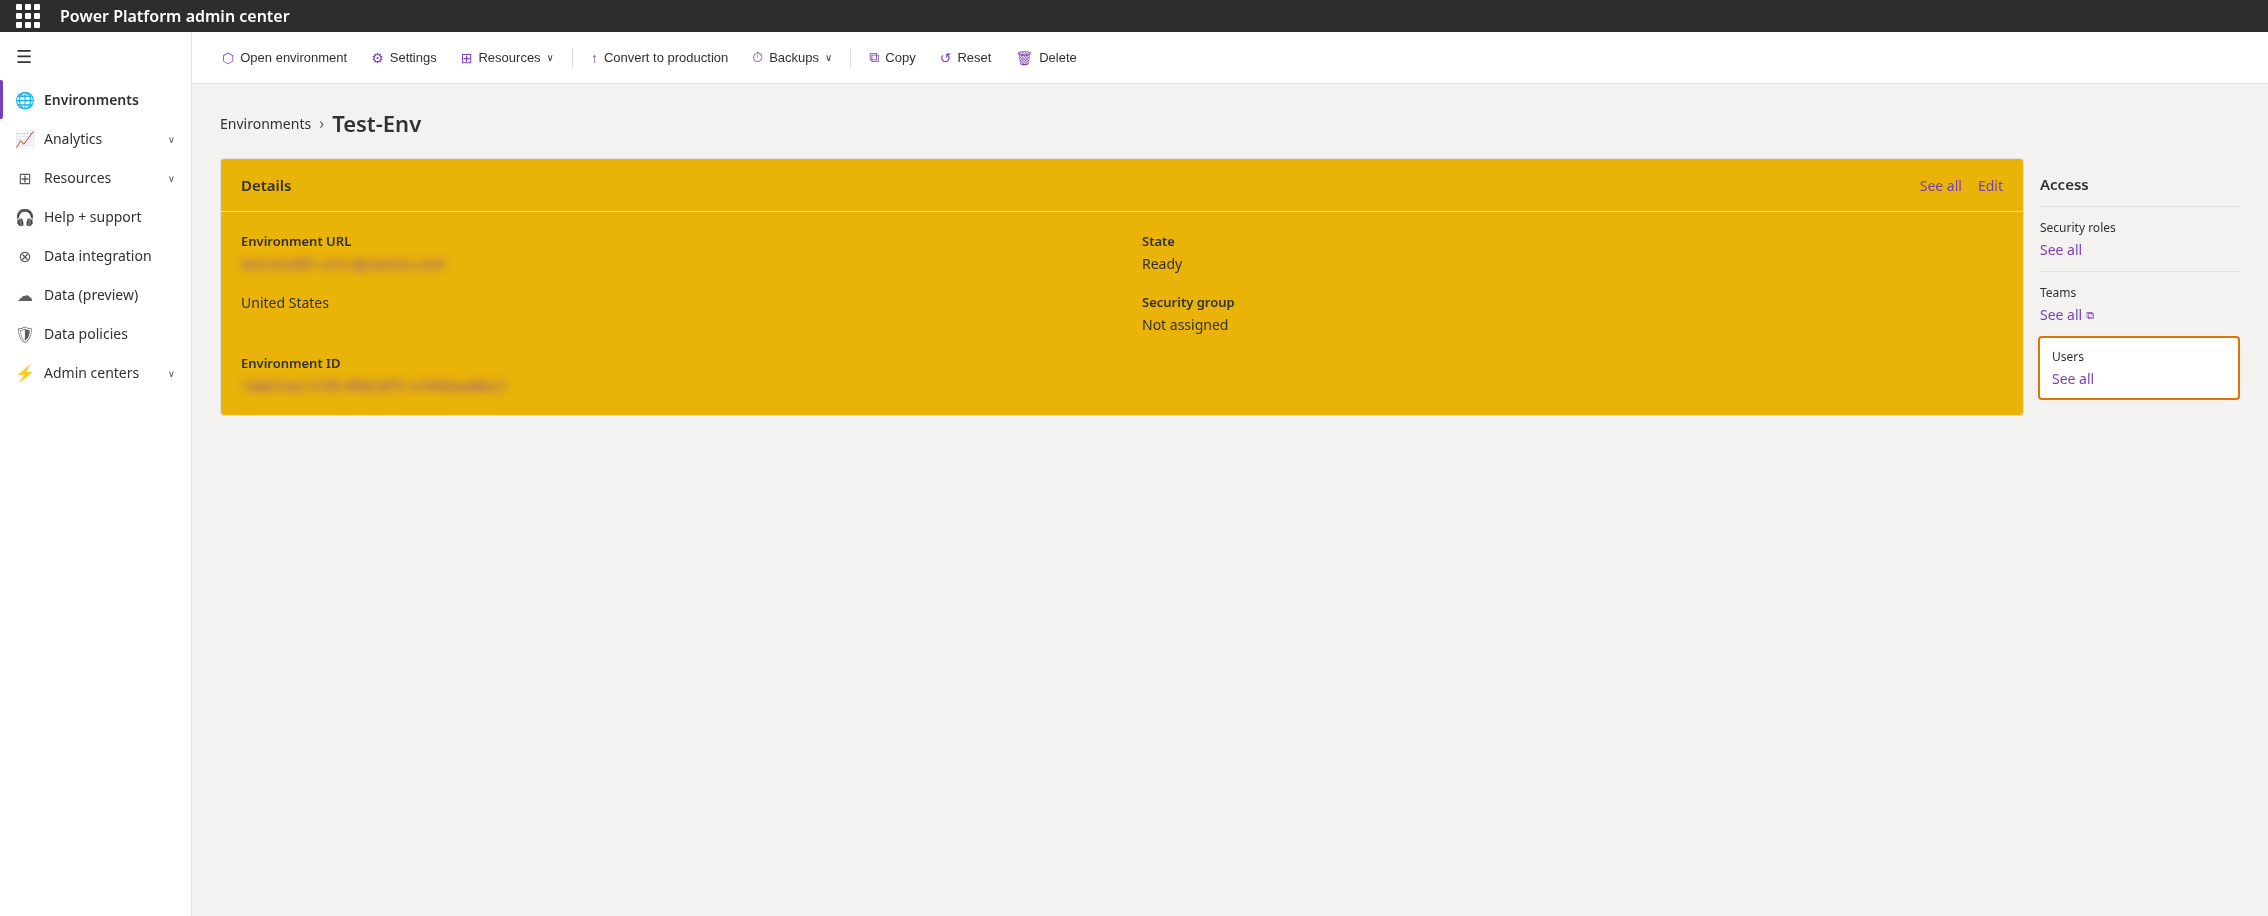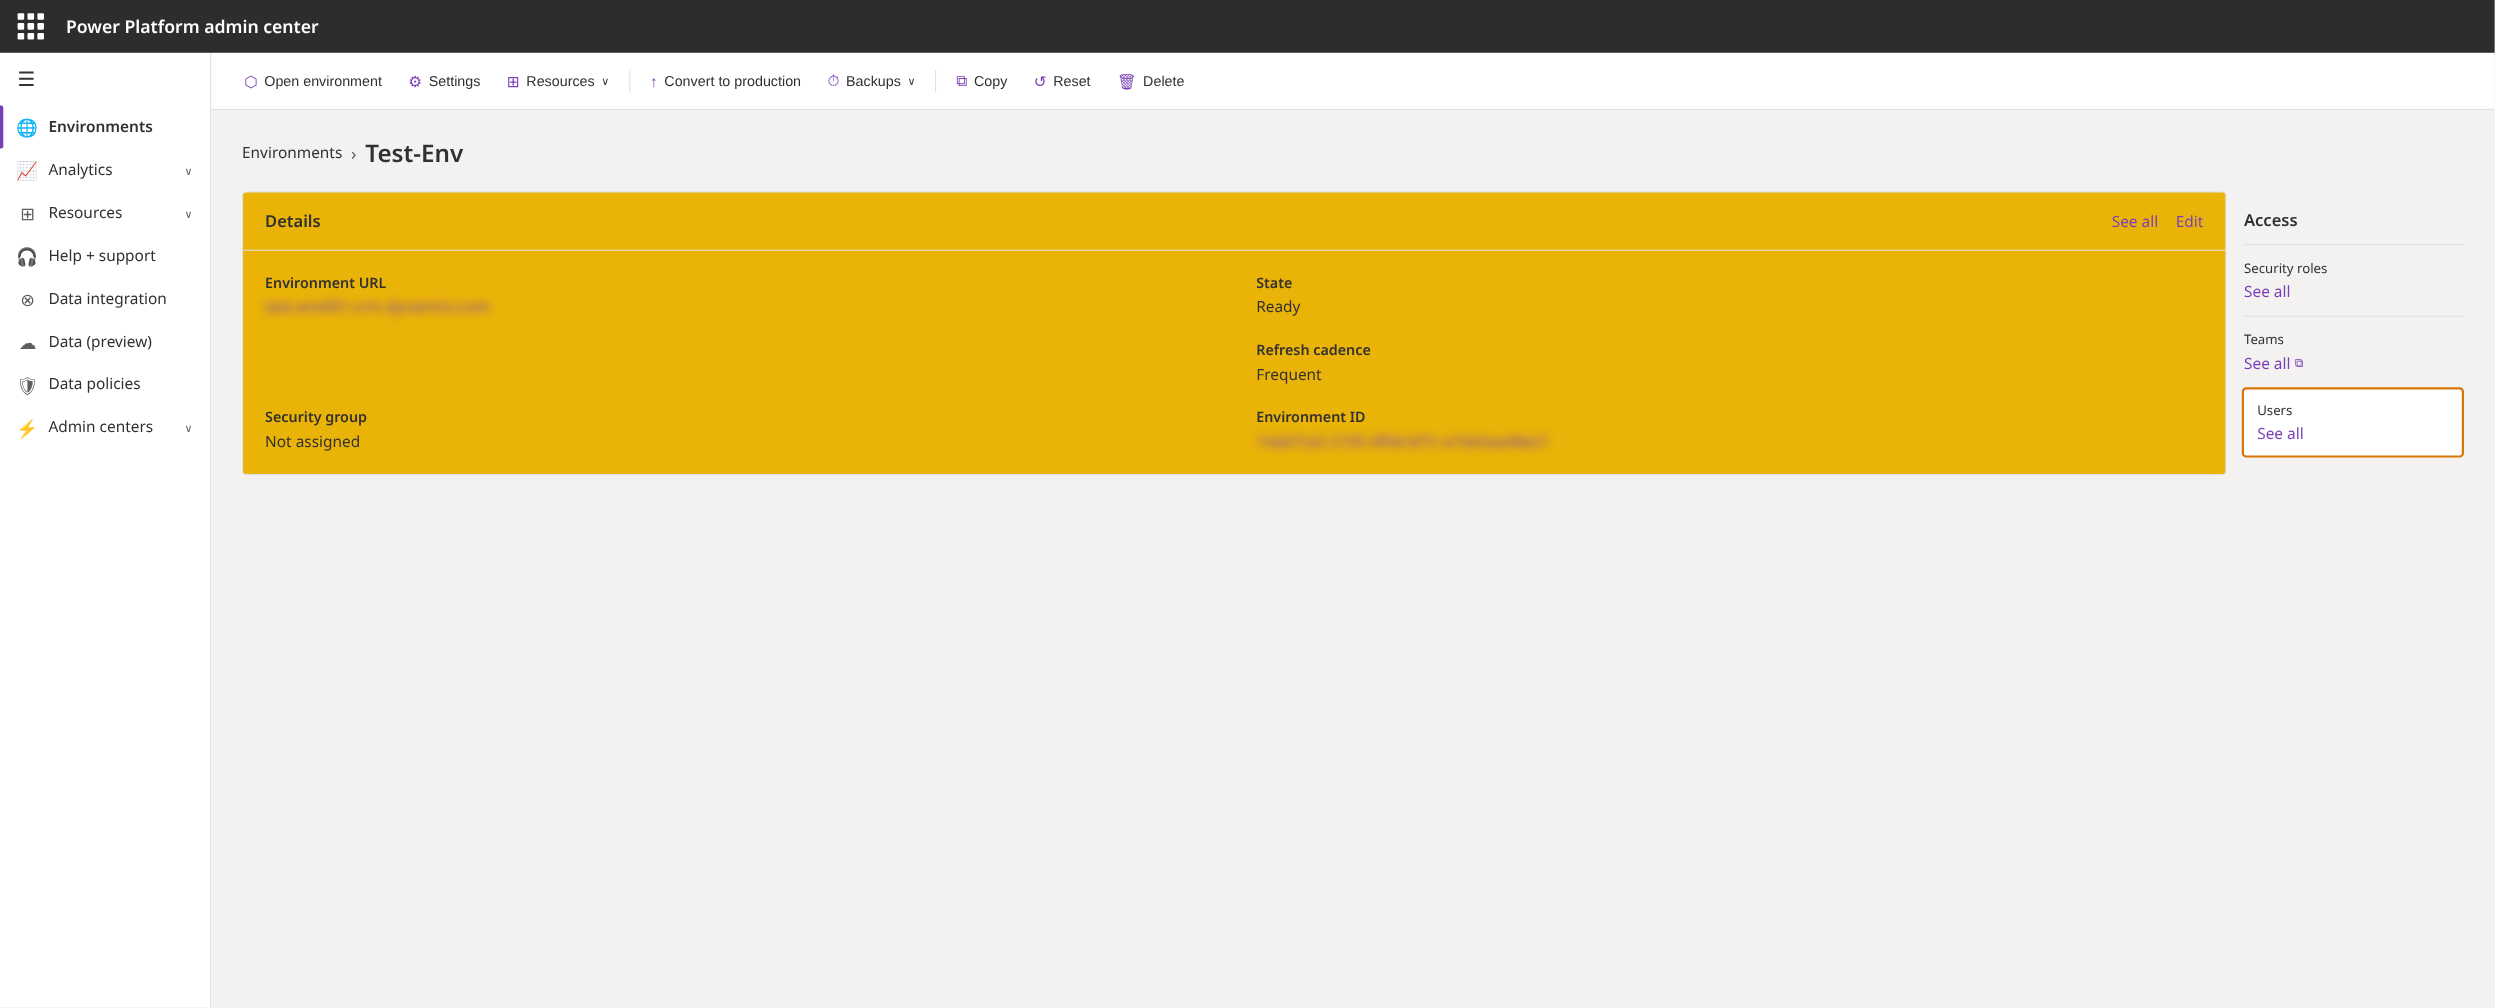--- a/index.html
+++ b/index.html
@@ -5,21 +5,21 @@
     * { box-sizing: border-box; margin: 0; padding: 0; }
     body { font-family: 'Segoe UI', system-ui, sans-serif; font-size: 14px; background: #f3f2f1; display: flex; flex-direction: column; height: 100vh; overflow: hidden; }
 
     
     .top-bar {
       background: #2d2d2d;
       color: #fff;
       display: flex;
       align-items: center;
       padding: 0 16px;
-      height: 48px;
+      height: 32px;
       flex-shrink: 0;
     }
     .top-bar-grid {
       display: flex;
       align-items: center;
       gap: 12px;
     }
     .grid-icon {
       display: grid;
       grid-template-columns: repeat(3, 6px);
@@ -399,26 +399,23 @@
               <span class="field-label">Environment URL</span>
               <span class="field-value url-value blurred" style="filter: blur(4px); user-select: none; color: rgb(123, 63, 181);">test-env001.crm.dynamics.com</span>
             </div>
 
             <div class="field-group">
               <span class="field-label">State</span>
               <span class="field-value">Ready</span>
             </div>
 
             <div class="field-group">
-            </div>
-
-            <div class="field-group">
-              <span class="field-label">Refresh cadence</span>
-              <span class="field-value">Frequent</span>
-            </div>
+              <span class="field-value">United States</span>
+            </div>
+
 
 
             <div class="field-group">
               <span class="field-label">Security group</span>
               <span class="field-value">Not assigned</span>
             </div>
 
             <div class="field-group">
               <span class="field-label">Environment ID</span>
               <span class="field-value blurred" style="filter: blur(4px); user-select: none; color: rgb(123, 63, 181);">14ab7ce2-2105-4f0d-bf7c-e7d42ea48e21</span>

